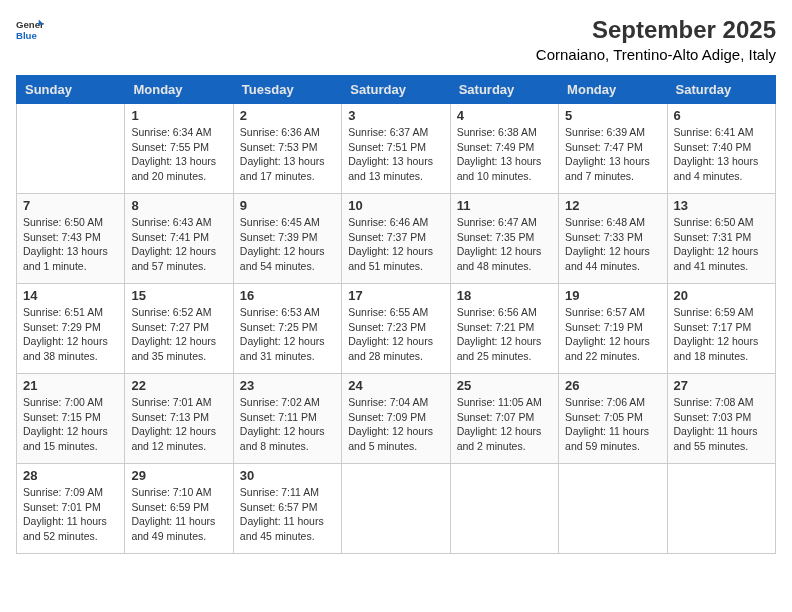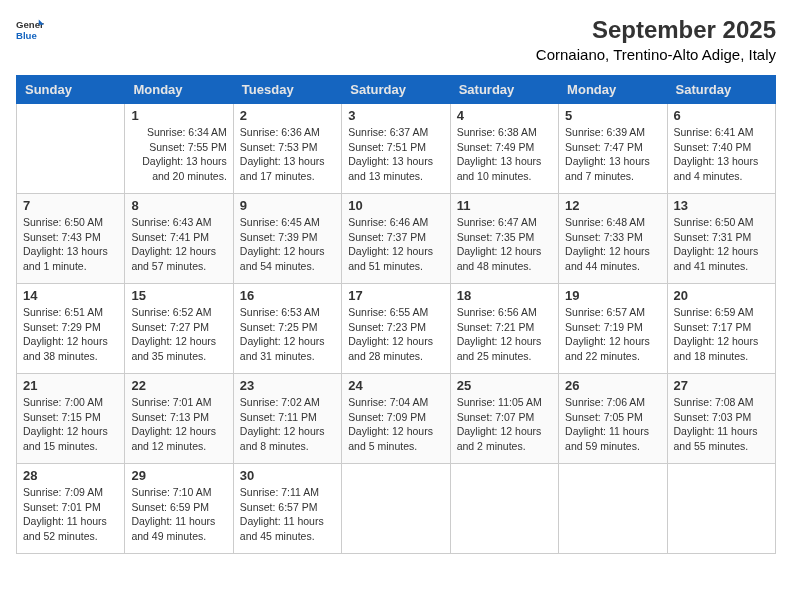--- a/index.html
+++ b/index.html
@@ -107,21 +107,21 @@
         <th>Saturday</th>
         <th>Monday</th>
         <th>Saturday</th>
       </tr>
   </thead>
   <tbody id="calendar-body">
       <tr>
         <td class="empty-cell"></td>
         <td>
           <div class="day-num">1</div>
-          <div class="day-info" style="white-space: pre-line; text-align: right;">Sunrise: 6:34 AM
+          <div class="day-info" style="white-space: pre-line;">Sunrise: 6:34 AM
 Sunset: 7:55 PM
 Daylight: 13 hours
 and 20 minutes.</div>
         </td>
         <td>
           <div class="day-num">2</div>
           <div class="day-info" style="white-space: pre-line;">Sunrise: 6:36 AM
 Sunset: 7:53 PM
 Daylight: 13 hours
 and 17 minutes.</div>

